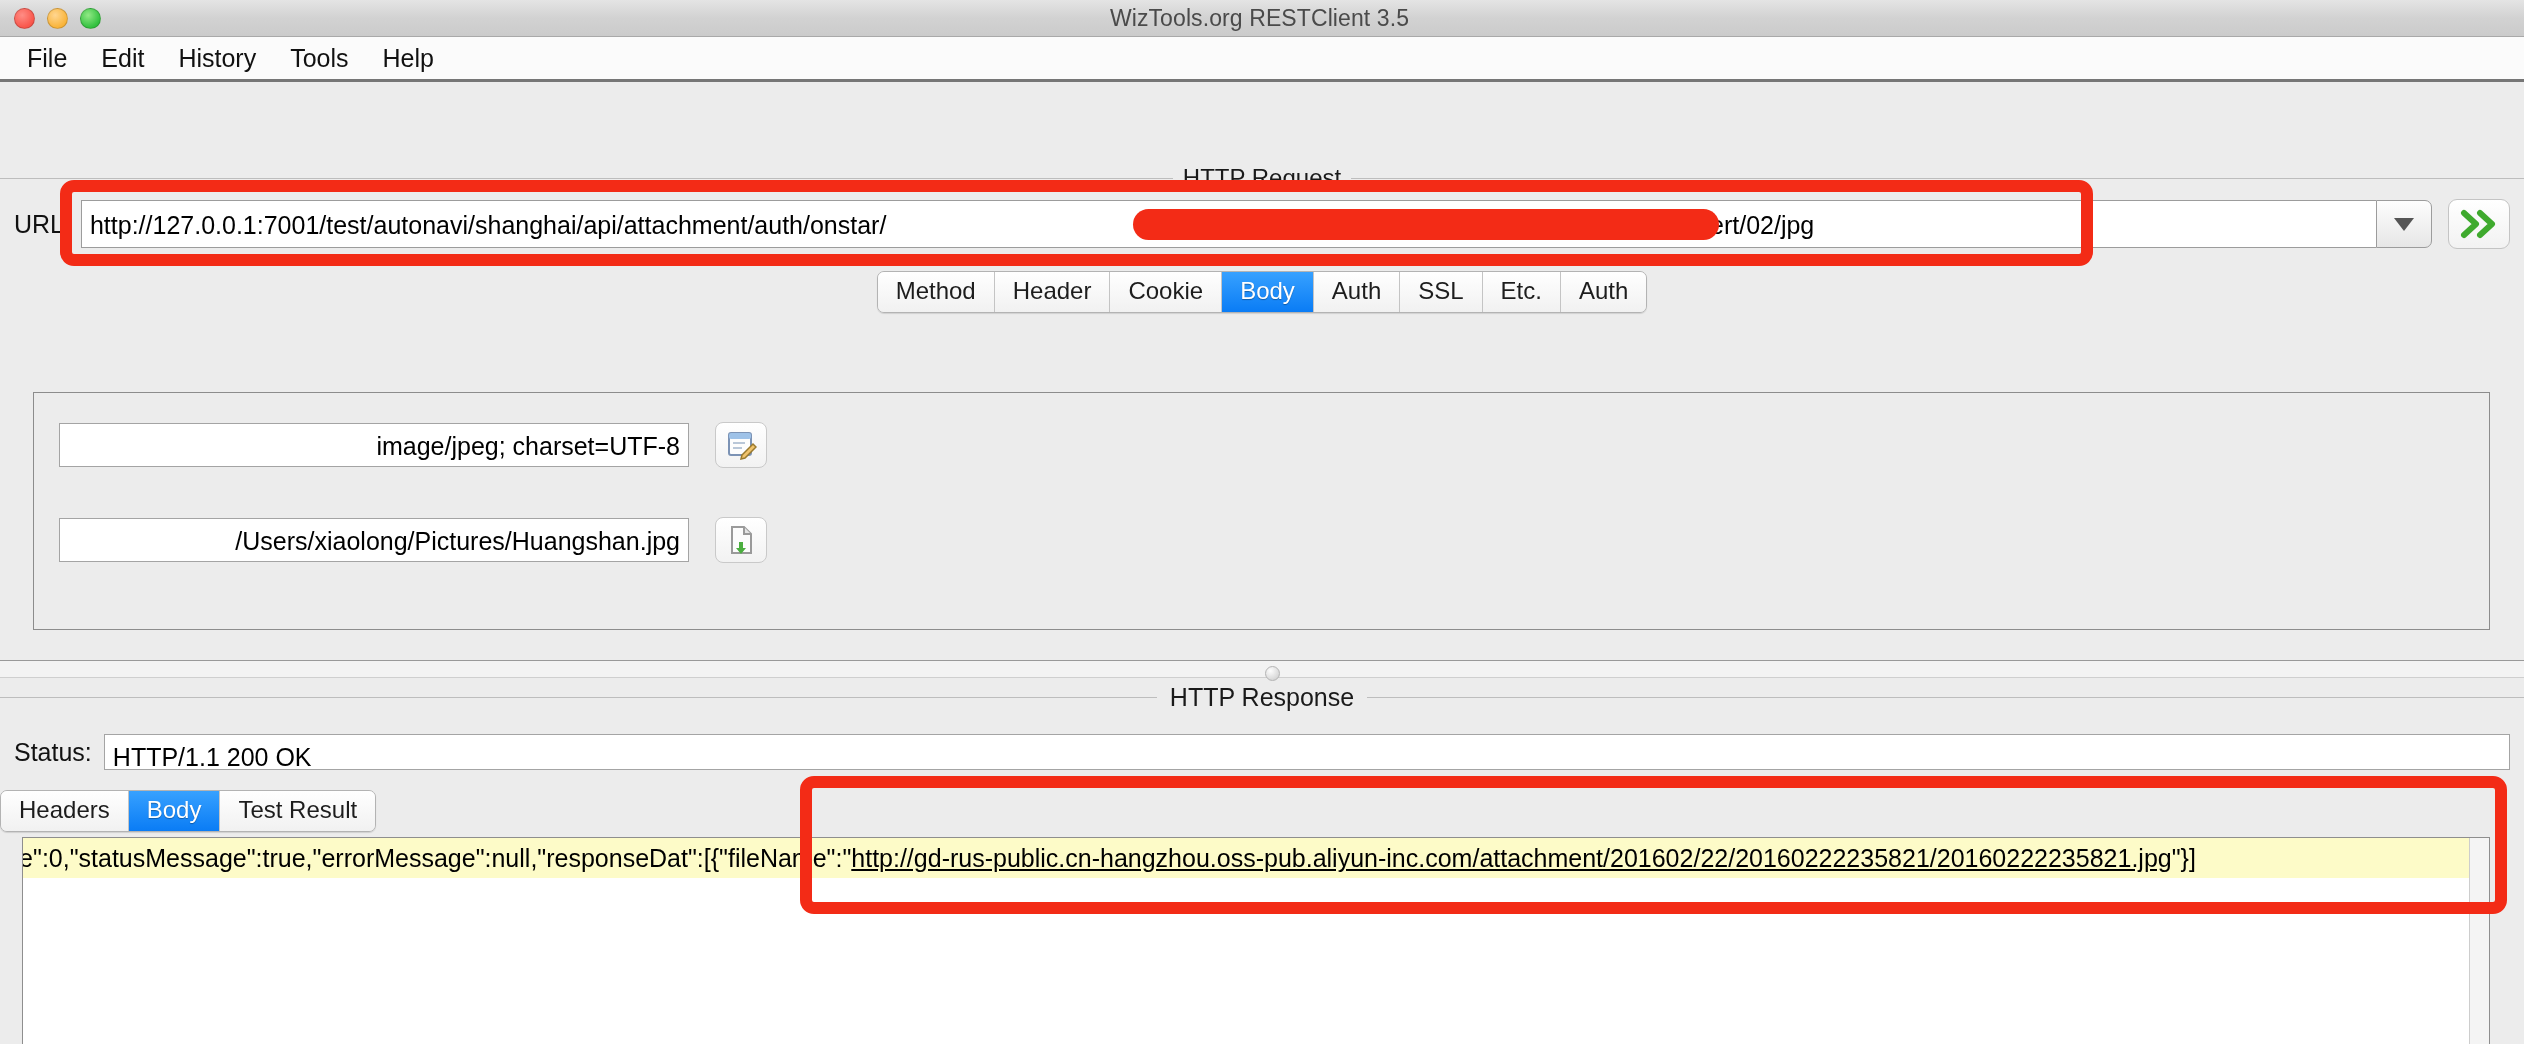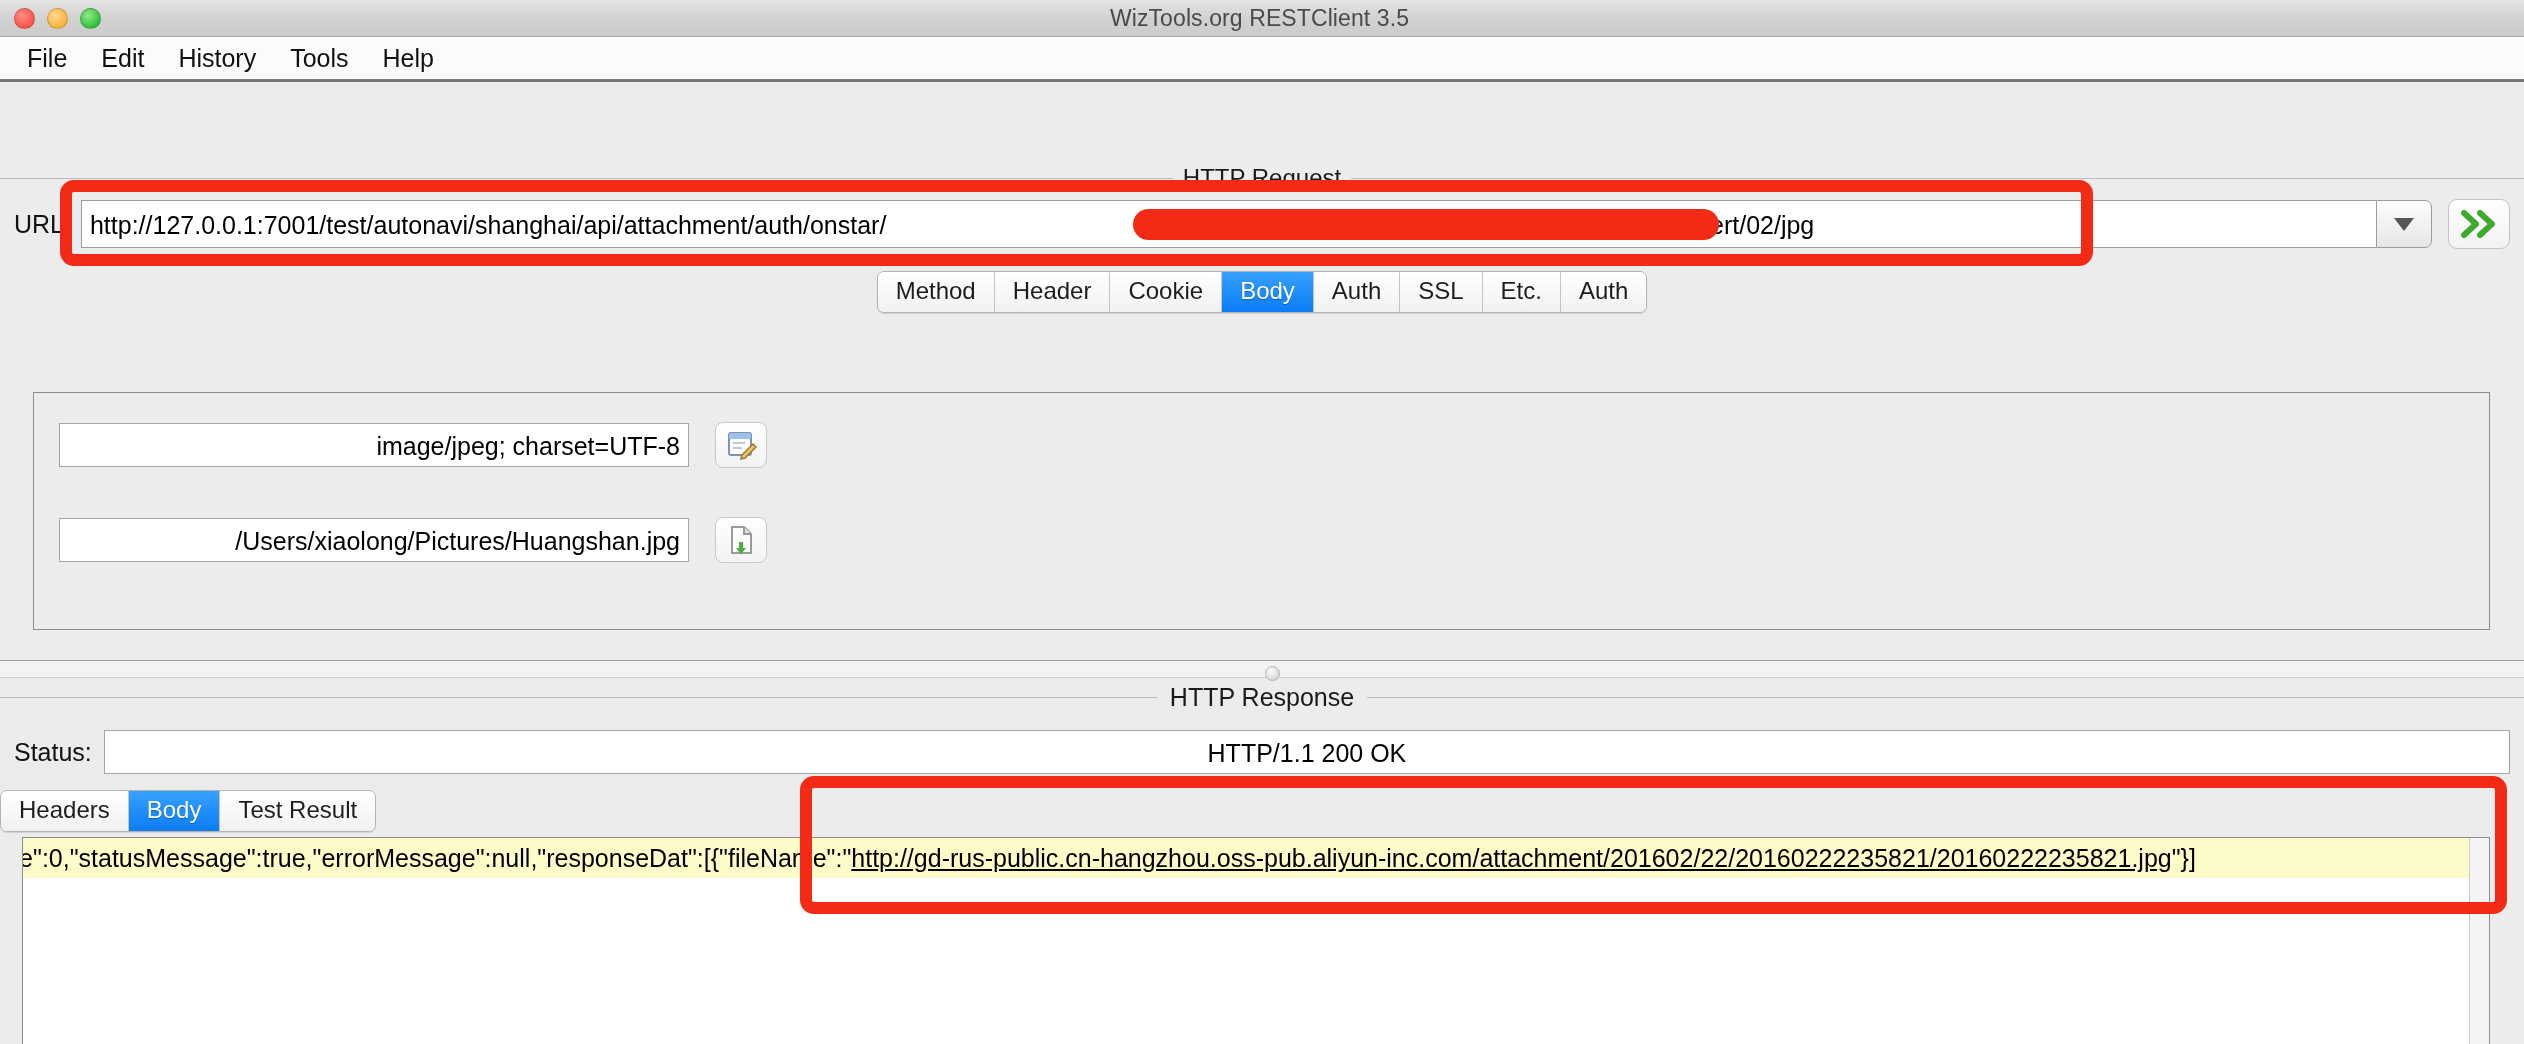--- a/index.html
+++ b/index.html
@@ -313,32 +313,31 @@
 
   
   .status-row {
     position: absolute;
     top: 645px; left: 0;
     width: 2524px;
     height: 50px;
     display: flex;
     align-items: center;
     padding-left: 14px;
-    text-align: center;
   }
   .status-label {
     font-size: 25px;
     color: #111;
     margin-right: 12px;
     white-space: nowrap;
   }
   .status-field {
     flex: 1;
     margin-right: 14px;
-    height: 44px;
+    height: 36px;
     border: 1px solid #a4a4a4;
     background: #fff;
     font-size: 25px;
     color: #000;
     padding: 2px 8px;
     line-height: 40px;
     white-space: nowrap;
     overflow: hidden;
     outline: none;
     font-family: "Liberation Sans", sans-serif;

